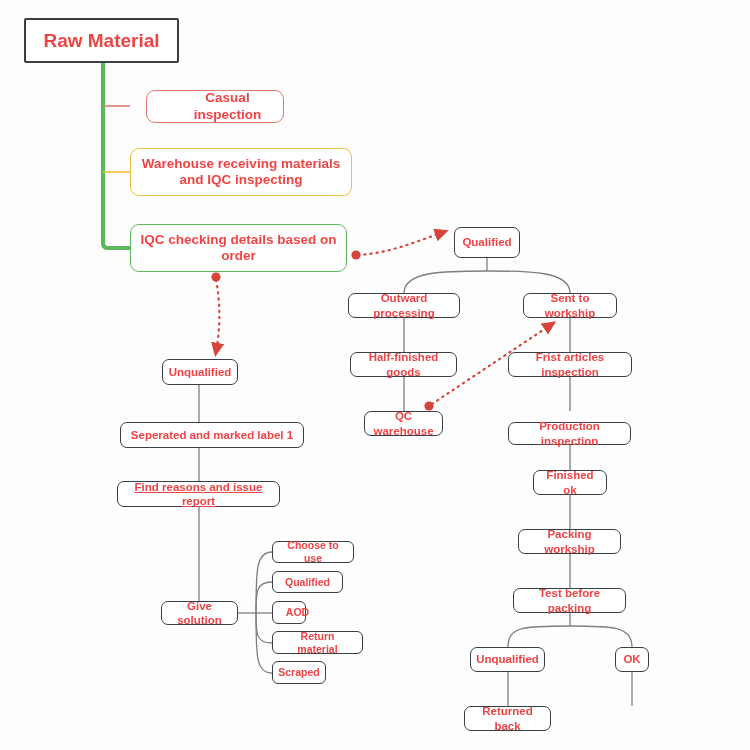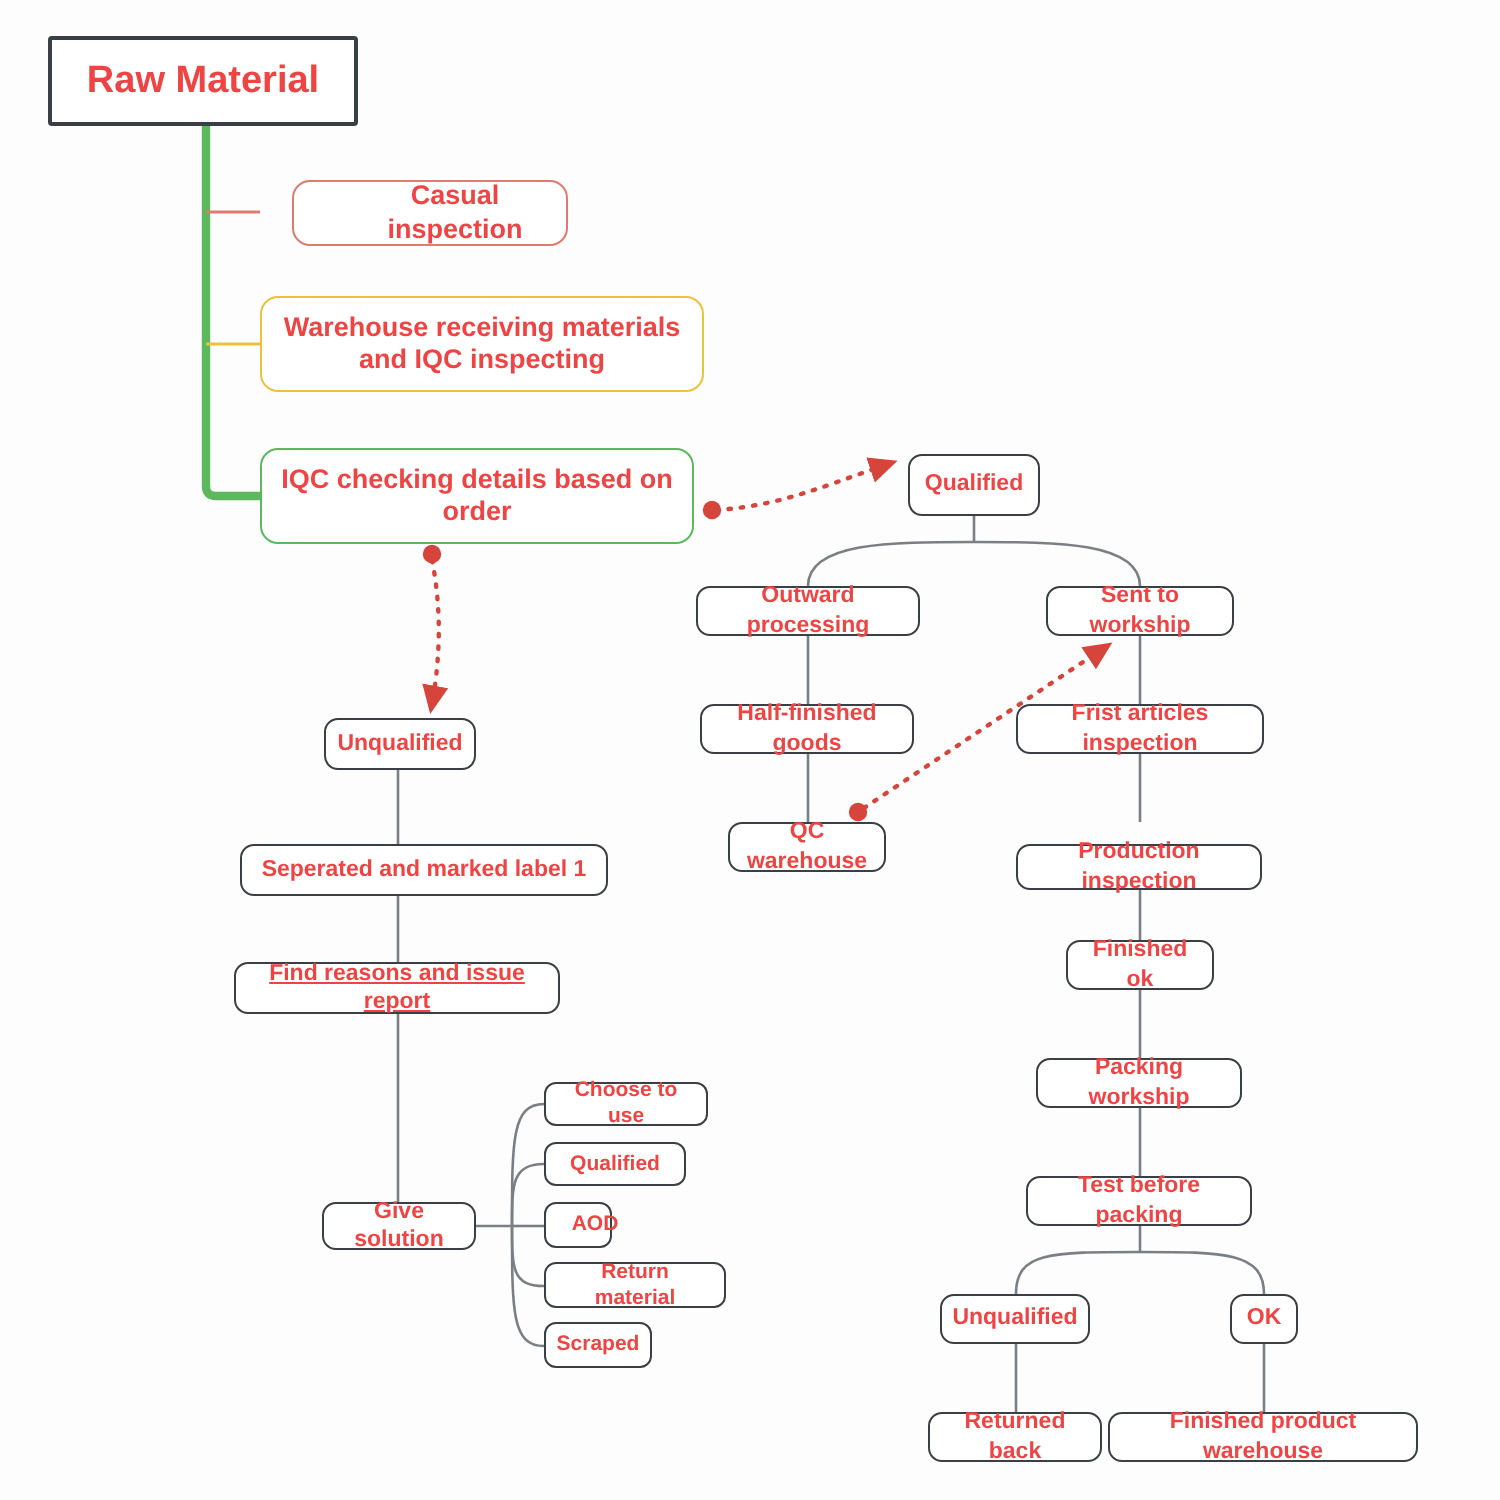--- a/index.html
+++ b/index.html
@@ -146,21 +146,20 @@
   <div class="node plain" style="left:518px;top:529px;width:103px;height:25px;">Packing workship</div>
 
   <div class="node plain" style="left:513px;top:588px;width:113px;height:25px;">Test before packing</div>
 
   <div class="node plain" style="left:470px;top:647px;width:75px;height:25px;">Unqualified</div>
 
   <div class="node plain" style="left:615px;top:647px;width:34px;height:25px;">OK</div>
 
   <div class="node plain" style="left:464px;top:706px;width:87px;height:25px;">Returned back</div>
 
-  <div class="node plain" style="left:554px;top:706px;width:155px;height:25px;">Finished product warehouse</div>
 
   <div class="node plain" style="left:120px;top:422px;width:184px;height:26px;">Seperated and marked label 1</div>
 
   <div class="node plain" style="left:117px;top:481px;width:163px;height:26px;text-decoration:underline;">Find reasons and issue  report</div>
 
   <div class="node plain" style="left:161px;top:601px;width:77px;height:24px;">Give solution</div>
 
   <div class="node small" style="left:272px;top:541px;width:82px;height:22px;">Choose  to use</div>
 
   <div class="node small" style="left:272px;top:571px;width:71px;height:22px;">Qualified</div>

